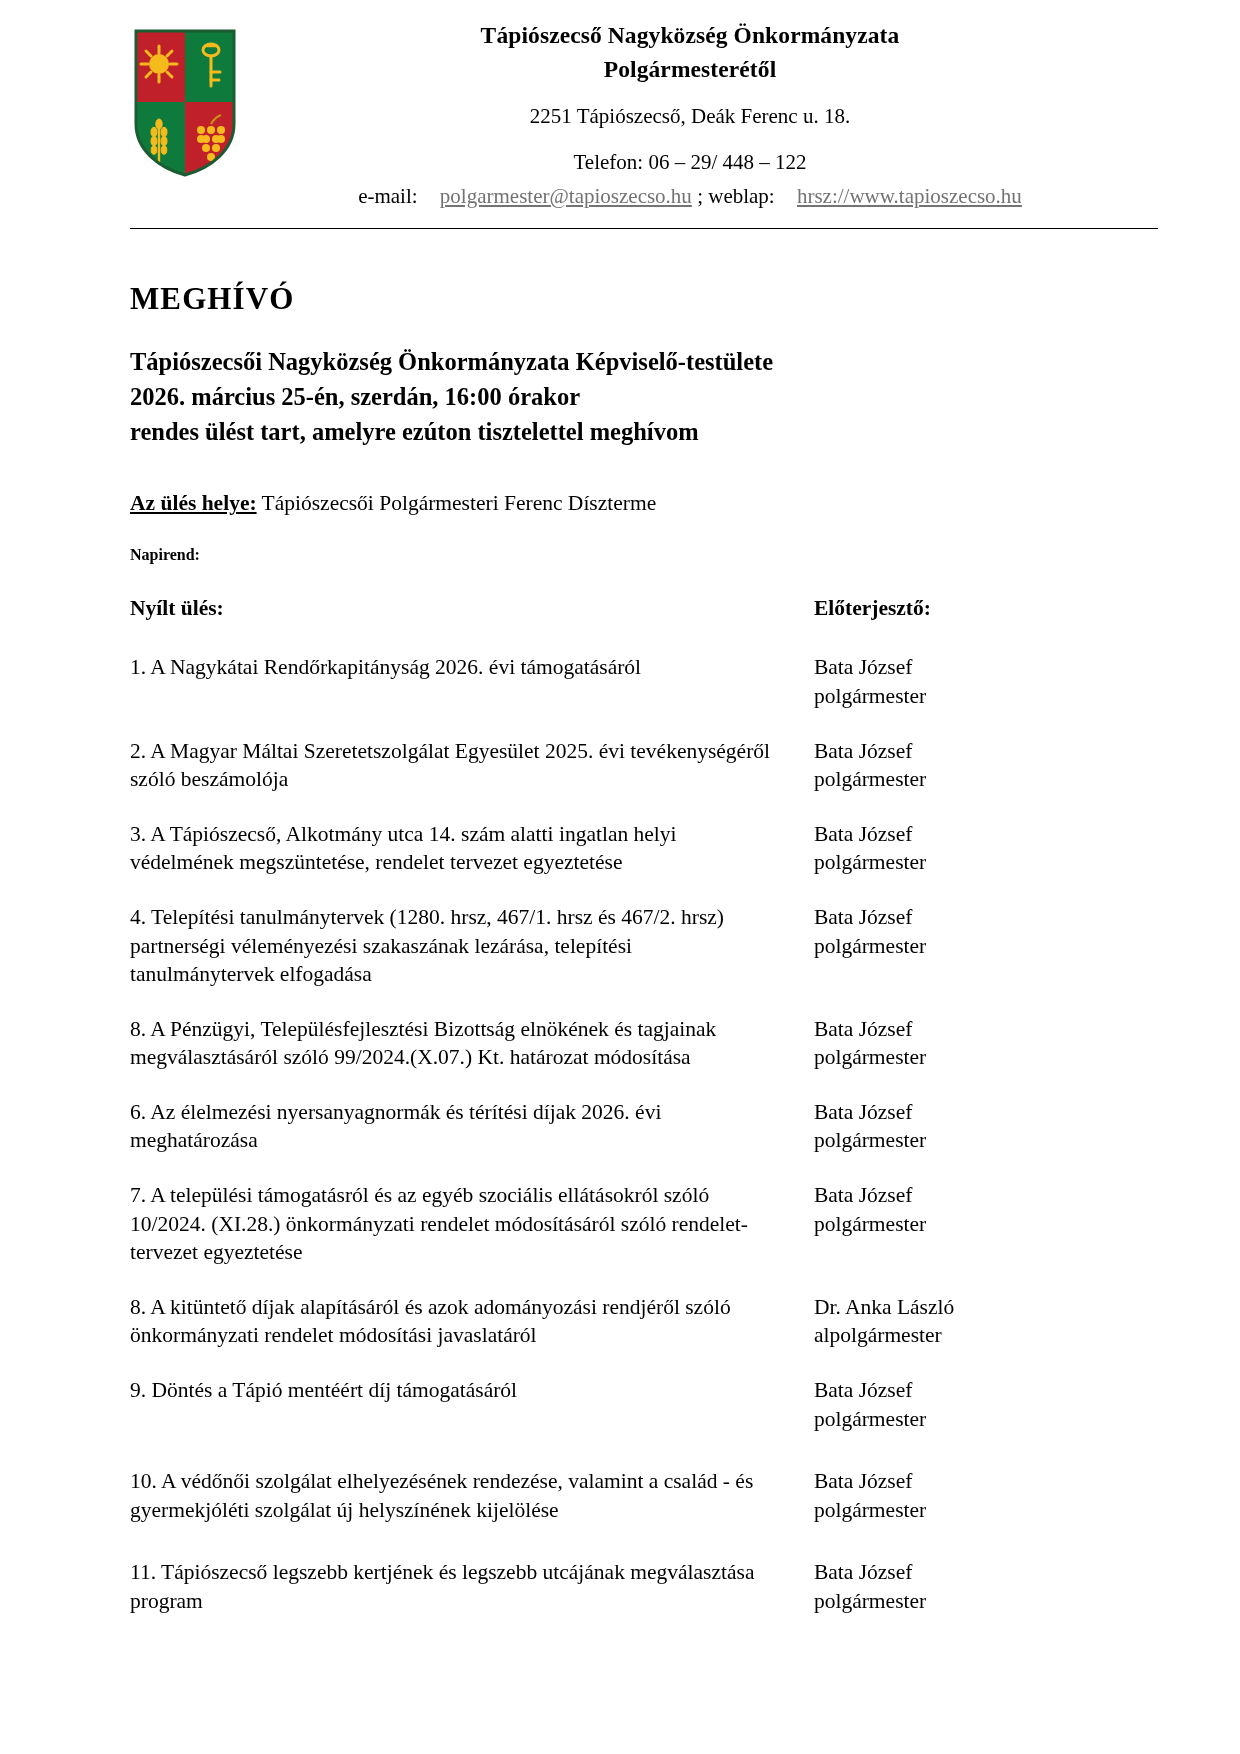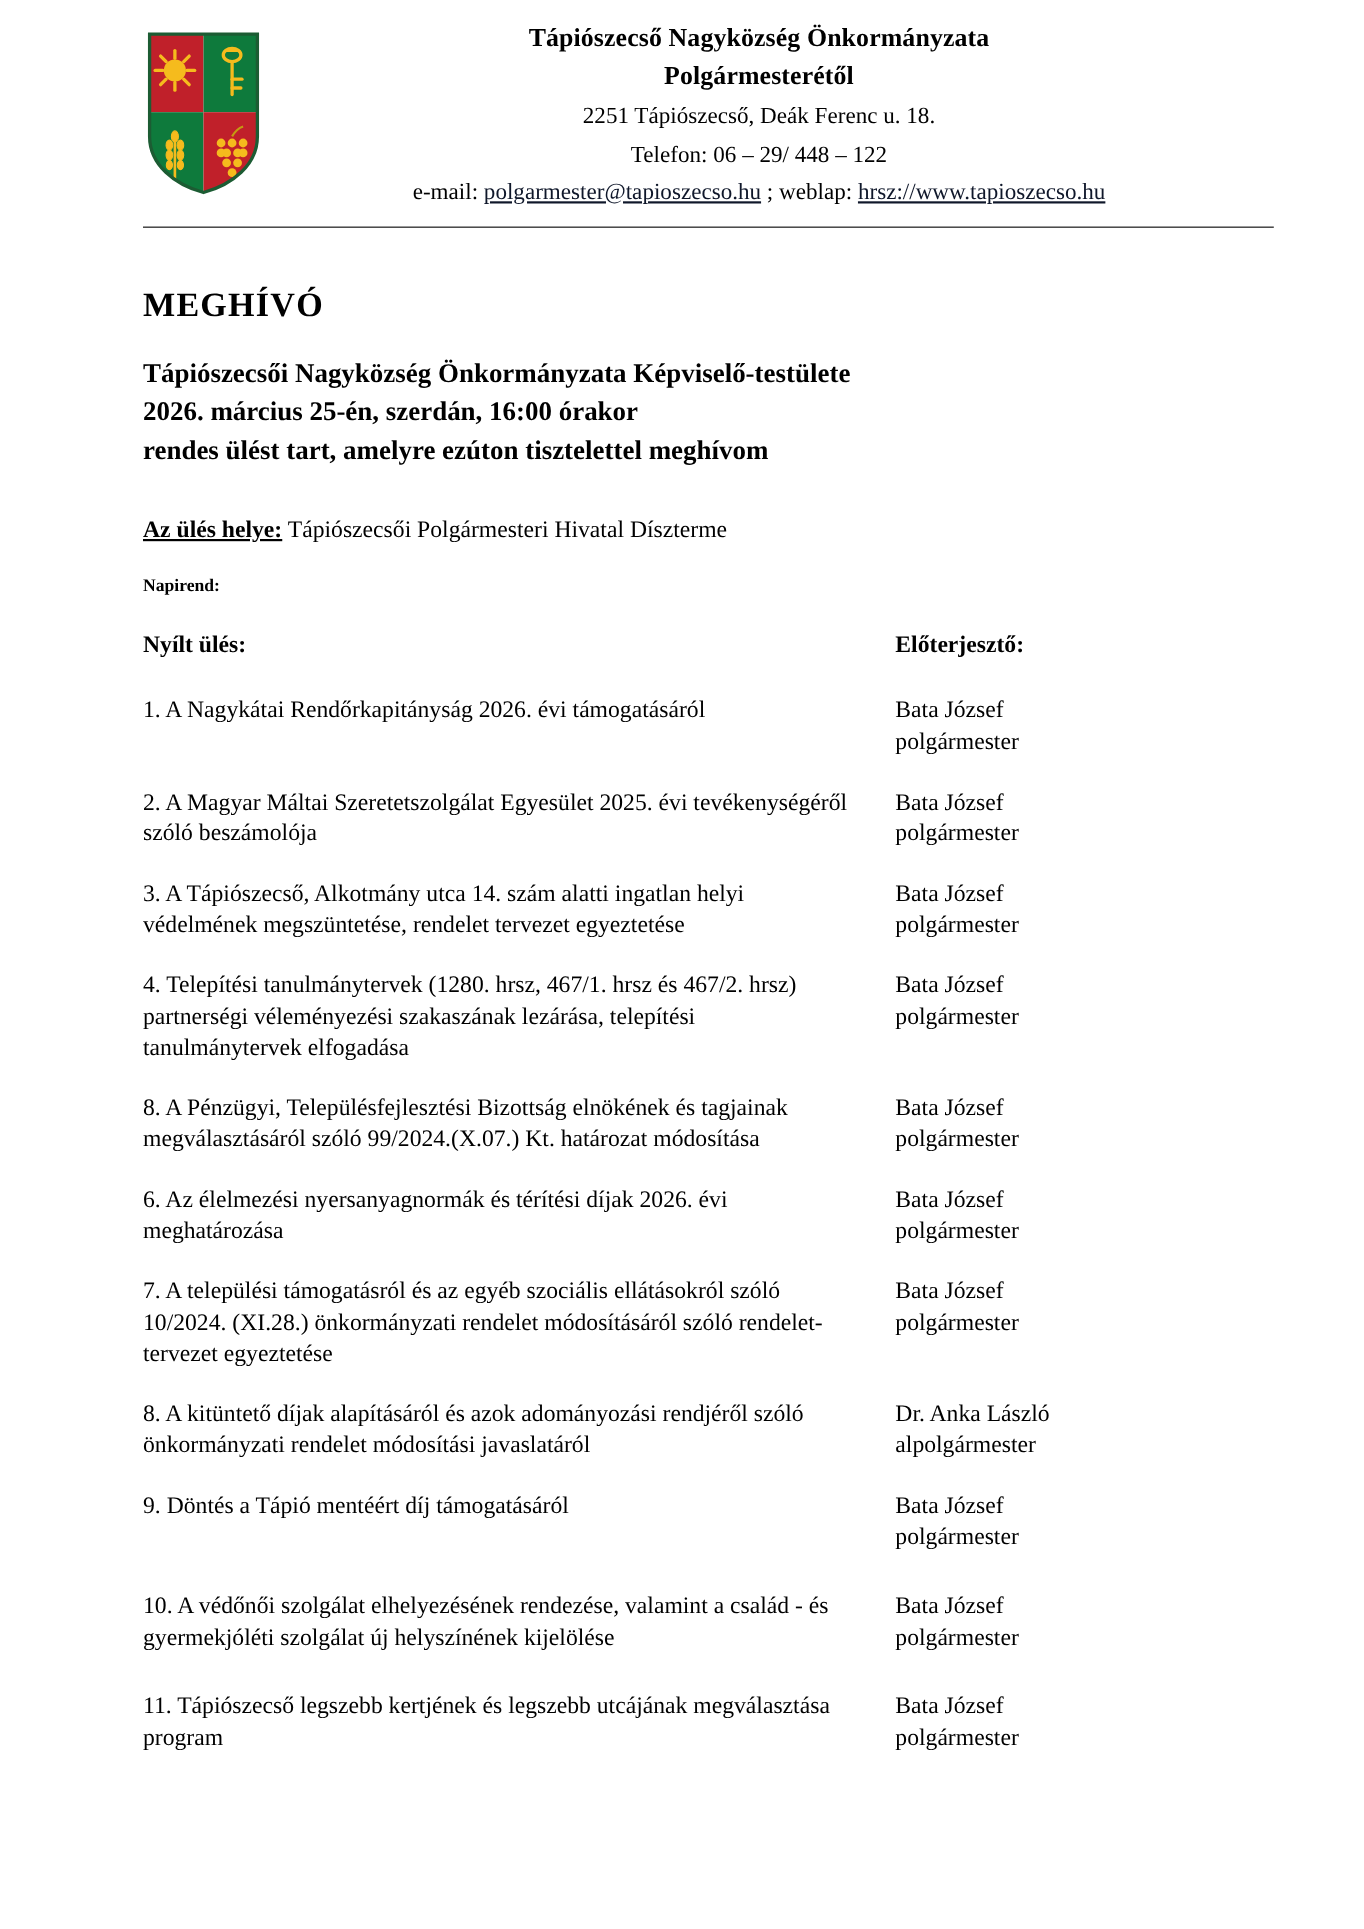--- a/index.html
+++ b/index.html
@@ -51,28 +51,29 @@
     font-size: 23.5px;
     letter-spacing: 0.1px;
   }
   .head-line-2 {
     margin-top: 3px;
   }
   .head-line-3,
   .head-line-4,
   .head-line-5 {
     font-size: 21px;
-    margin-top: 8px;
+    margin-top: 19px;
   }
   .head-line-5 {
     margin-top: 6px;
   }
   a.doc-link {
-    color: #0f172a;
+    color: #737373;
     text-decoration: underline;
+    margin-left: 17px;
   }
   .rule {
     border: 0;
     border-top: 1.6px solid #000;
     margin: 18px 0 0 0;
     width: 100%;
   }
 
   
   .title-block {
@@ -226,21 +227,21 @@
     <div class="meghivo">MEGHÍVÓ</div>
     <div class="subtitle">
       <div>Tápiószecsői Nagyközség Önkormányzata Képviselő-testülete</div>
       <div>2026. március 25-én, szerdán, 16:00 órakor</div>
       <div>rendes ülést tart, amelyre ezúton tisztelettel meghívom</div>
     </div>
   </div>
 
   <div class="venue">
     <span class="lbl">Az ülés helye:</span>
-    <span>Tápiószecsői Polgármesteri Hivatal Díszterme</span>
+    <span>Tápiószecsői Polgármesteri Ferenc Díszterme</span>
   </div>
 
   <div class="napirend">Napirend:</div>
 
   <table class="agenda">
     <colgroup>
       <col class="c-topic">
         <col class="c-pres">
     </colgroup>
     <thead>

